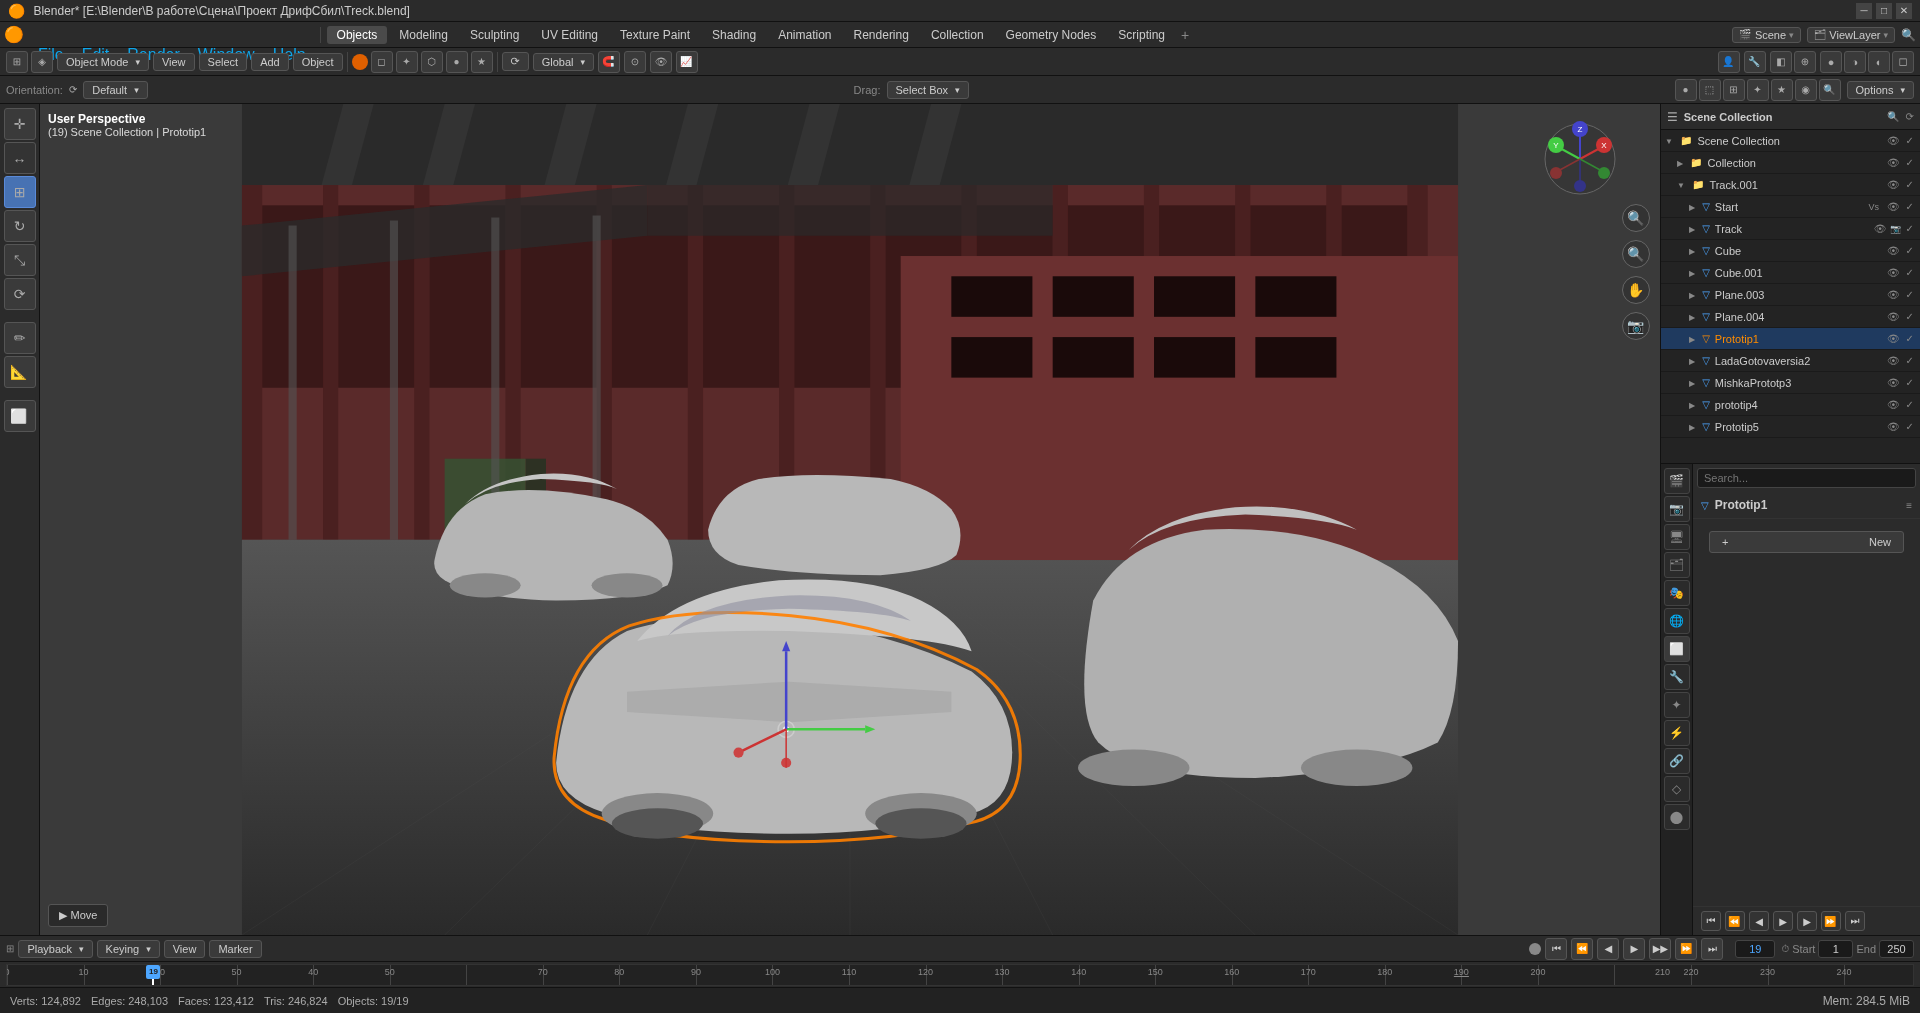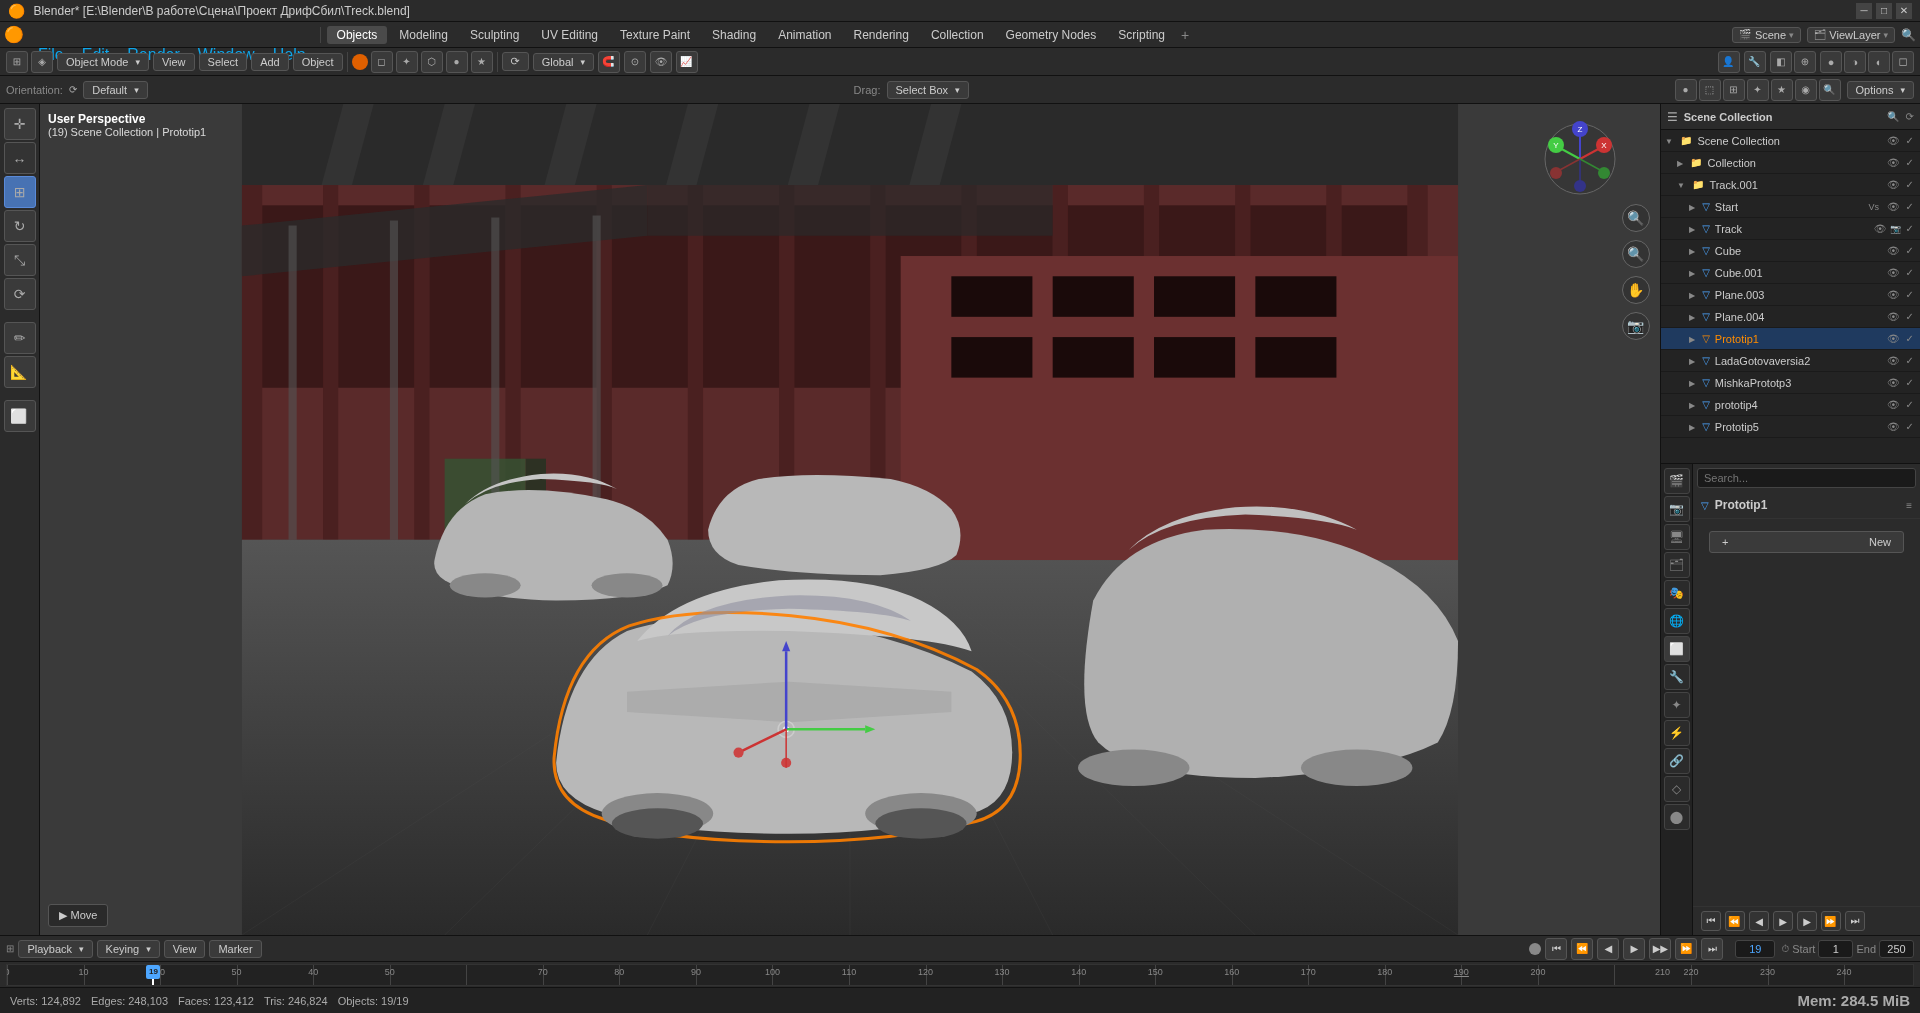--- a/index.html
+++ b/index.html
@@ -1089,14 +1089,14 @@
 
 </div>
 
 <div id="status-bar">
   <span style="font-size:11px; color:#aaa;">Verts: 124,892</span>
   <span style="font-size:11px; color:#aaa;">Edges: 248,103</span>
   <span style="font-size:11px; color:#aaa;">Faces: 123,412</span>
   <span style="font-size:11px; color:#aaa;">Tris: 246,824</span>
   <span style="font-size:11px; color:#aaa;">Objects: 19/19</span>
   <div style="flex:1;"></div>
-  <span style="font-size:15px; color:#aaa;font-weight:bold;">Mem: 284.5 MiB</span>
+  <span style="font-size:12px; color:#aaa;">Mem: 284.5 MiB</span>
 </div>
 
 </body></html>

